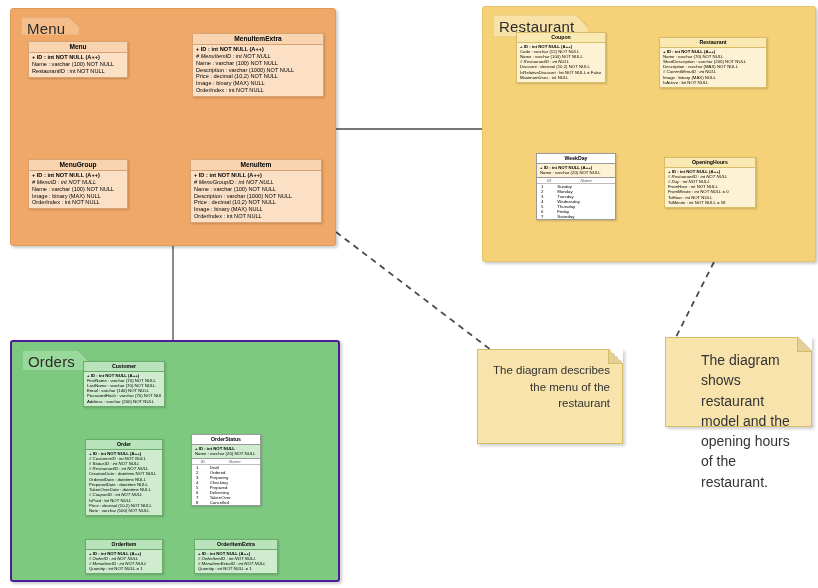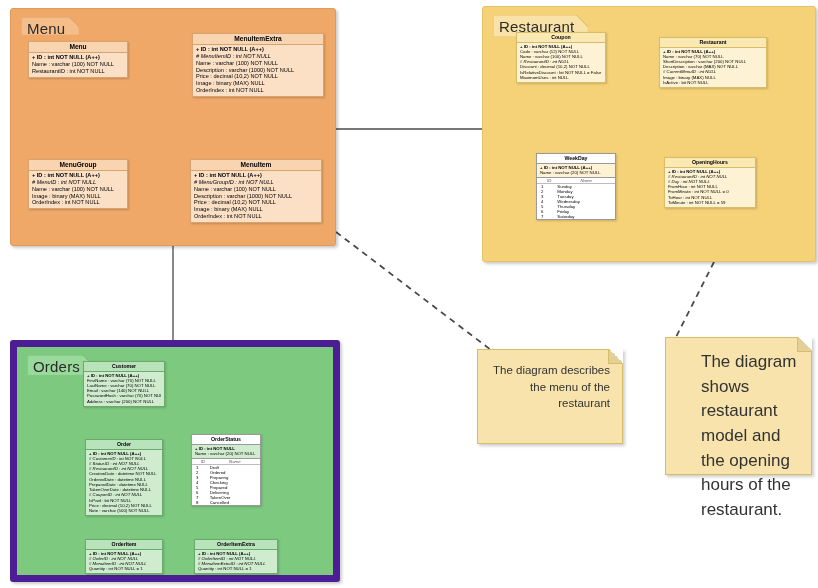--- a/index.html
+++ b/index.html
@@ -15,21 +15,21 @@
   .pkg{position:absolute;box-sizing:border-box;border-radius:3px;
        box-shadow:2px 2px 3px rgba(0,0,0,.20);}
   .pkg .pkg-tab{position:absolute;left:10px;top:8px;height:22px;
        display:flex;align-items:center;padding:0 14px 0 6px;
        font-size:15px;color:#2b2b2b;letter-spacing:.2px;}
   .pkg .pkg-tab .tabshape{position:absolute;left:0;top:0;right:0;bottom:0;z-index:0;}
   .pkg .pkg-tab span.lbl{position:relative;z-index:1;}
 
   #pkg-menu{left:6px;top:8px;width:326px;height:238px;background:#f0a868;border:1px solid #e09a58;}
   #pkg-restaurant{left:478px;top:6px;width:334px;height:256px;background:#f5d278;border:1px solid #e6c269;}
-  #pkg-orders{left:6px;top:340px;width:330px;height:242px;background:#7dc97f;border:7px solid #4c1d95;}
+  #pkg-orders{left:6px;top:340px;width:330px;height:242px;background:#7dc97f;border:2px solid #4c1d95;}
 
   
   .tbl{position:absolute;box-sizing:border-box;background:#fff;
        border:1px solid #9a9a9a;box-shadow:1px 1px 2px rgba(0,0,0,.18);}
   .tbl .thead{text-align:center;font-weight:bold;border-bottom:1px solid #9a9a9a;
        padding:1px 2px;line-height:1.25;}
   .tbl .tbody{padding:1px 3px 2px 3px;}
   .tbl .row{white-space:nowrap;line-height:1.22;overflow:hidden;}
   .pk{font-weight:bold;}
   .fk{font-style:italic;}
@@ -377,18 +377,18 @@
       <div class="row fk"># MenuItemExtraID : int NOT NULL</div>
       <div class="row">Quantity : int NOT NULL = 1</div>
     </div>
   </div>
 
   <div class="note" style="left:473px;top:349px;width:146px;height:95px;font-size:11.5px;text-align:right;">
     <div class="fold"></div>
     <div>The diagram describes the menu of the restaurant</div>
   </div>
 
-  <div class="note" style="left:661px;top:337px;width:147px;height:138px;font-size:17px;padding-left:35px;">
+  <div class="note" style="left:661px;top:337px;width:147px;height:90px;font-size:14px;padding-left:35px;">
     <div class="fold"></div>
     <div>The diagram shows restaurant model and the opening hours of the restaurant.</div>
   </div>
 
 </div>
 
 </body></html>

